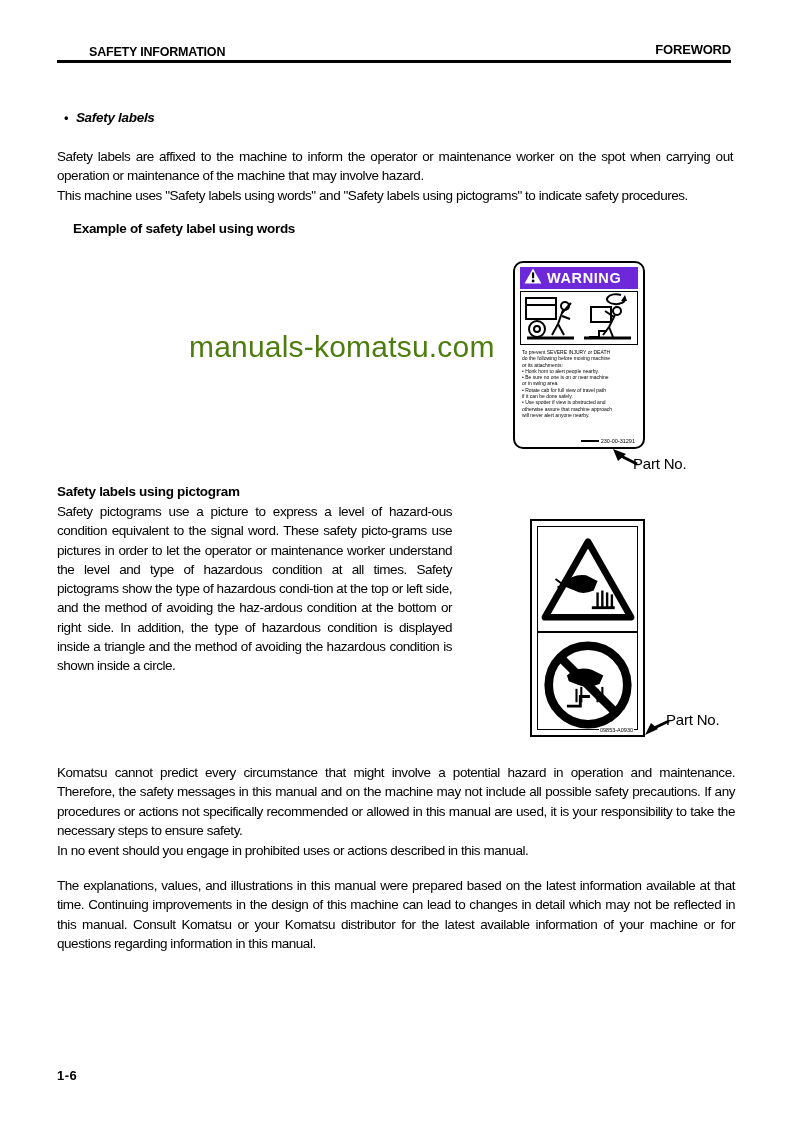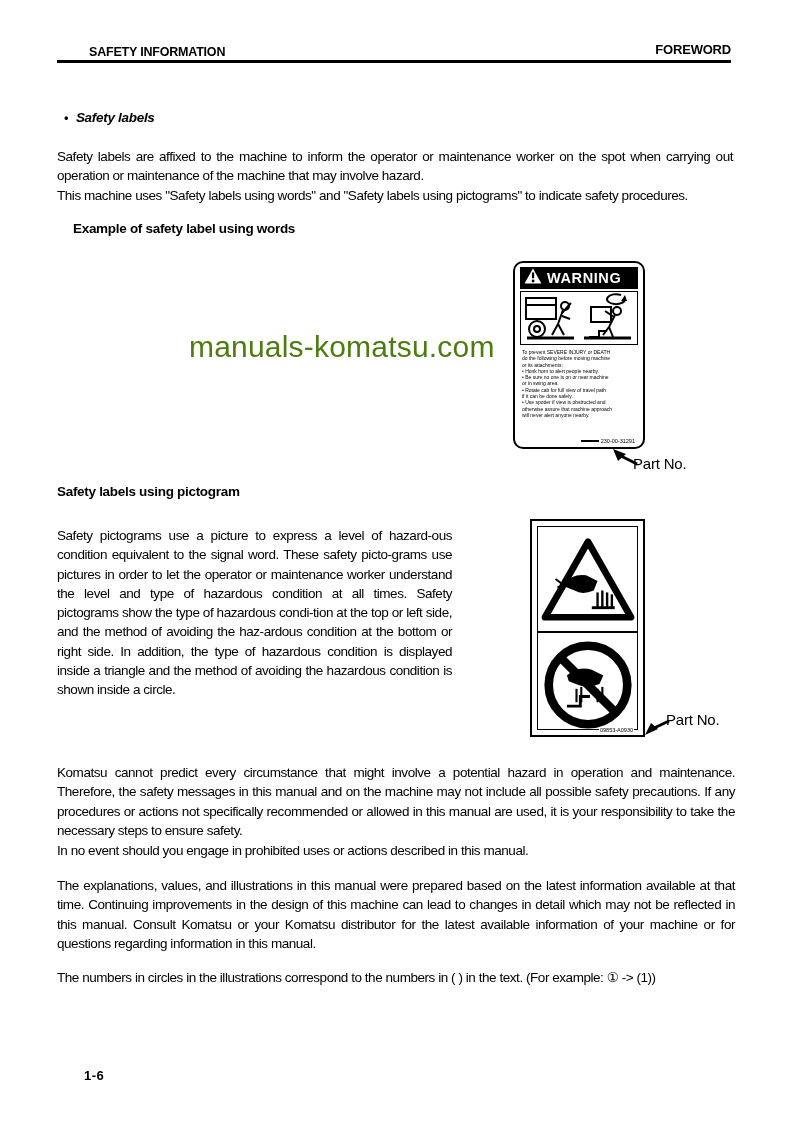--- a/index.html
+++ b/index.html
@@ -26,21 +26,21 @@
 
   .intro { left:57px; top:147px; width:676px; }
   .words-head { left:73px; top:221px; }
 
   
   .warn-label {
     left:513px; top:261px; width:132px; height:188px;
     border:2.5px solid #000; border-radius:10px; background:#fff; padding:4px 5px;
   }
   .warn-band {
-    height:22px; background:#000000; color:#fff; display:flex; align-items:center;
+    height:22px; background:#6d28d9; color:#fff; display:flex; align-items:center;
     padding:0 4px; gap:5px;
   }
   .warn-band .sig { font-size:14.5px; font-weight:bold; letter-spacing:0.6px; }
   .picto-box {
     margin-top:2px; border:1.5px solid #000; height:54px;
     display:flex; align-items:center; justify-content:space-around; padding:1px;
   }
   .warn-text { margin-top:3px; padding:1px 1px 0 2px; }
   .warn-text div { font-size:5px; line-height:6.3px; letter-spacing:0; white-space:nowrap; overflow:hidden; }
   .warn-pn-row { position:absolute; right:8px; bottom:3px; display:flex; align-items:center; gap:2px; }
@@ -48,38 +48,38 @@
   .warn-pn-row .pn { font-size:5.5px; letter-spacing:0; }
 
   
   .watermark { left:189px; top:330px; font-size:30px; color:#4d7c0f; letter-spacing:0.2px; }
 
   
   .part-no { font-size:15px; letter-spacing:-0.2px; }
 
   
   .picto-head { left:57px; top:484px;text-align:right; }
-  .picto-para { left:57px; top:526px; width:395px; }
+  .picto-para { left:57px; top:502px; width:395px; }
 
   .picto-label {
     left:530px; top:519px; width:115px; height:218px;
     border:2px solid #000; background:#fff; padding:5px;
   }
   .picto-inner { border:1.5px solid #000; height:100%; position:relative; padding-top:10px; }
   .picto-divider { position:absolute; left:0; right:0; top:104px; height:1.5px; background:#000; }
   .picto-inner .tri-wrap { display:flex; justify-content:center; }
   .picto-inner .circ-wrap { position:absolute; top:112px; left:0; right:0; display:flex; justify-content:center; }
   .picto-pn { position:absolute; bottom:-4px; right:3px; font-size:5.5px; background:#fff; padding:0 1px; letter-spacing:0; }
 
   .komatsu-p1 { left:57px; top:763px; width:678px; }
   .komatsu-p2 { left:57px; top:841px; width:678px; text-align:left; }
   .expl-p { left:57px; top:876px; width:678px; }
   .numbers-p { left:57px; top:968px; width:730px; white-space:nowrap; text-align:left; }
 
-  .footer-pn { left:57px; top:1068px; font-size:13px; font-weight:bold; letter-spacing:0.5px;margin-left:27px; }
+  .footer-pn { left:57px; top:1068px; font-size:13px; font-weight:bold; letter-spacing:0.5px; }
 </style>
 </head>
 <body>
 
 <div class="page">
 
   <div class="abs hdr-left">SAFETY INFORMATION</div>
   <div class="abs hdr-right">FOREWORD</div>
   <div class="abs hdr-rule"></div>
 
@@ -208,17 +208,16 @@
     <svg width="26" height="18" viewBox="0 0 26 18">
       <polygon points="1,17 14,11 7,5" fill="#000"></polygon>
       <line x1="8" y1="11" x2="25" y2="3" stroke="#000" stroke-width="3"></line>
     </svg>
   </div>
   <div class="abs part-no" style="left:666px; top:711px;">Part No.</div>
 
   <div class="abs komatsu-p1 body-txt">Komatsu cannot predict every circumstance that might involve a potential hazard in operation and maintenance. Therefore, the safety messages in this manual and on the machine may not include all possible safety precautions. If any procedures or actions not specifically recommended or allowed in this manual are used, it is your responsibility to take the necessary steps to ensure safety.</div>
   <div class="abs komatsu-p2 body-txt">In no event should you engage in prohibited uses or actions described in this manual.</div>
   <div class="abs expl-p body-txt">The explanations, values, and illustrations in this manual were prepared based on the latest information  available at that time.  Continuing  improvements  in the design of this machine can lead to changes in detail which may not be reflected in this manual.  Consult Komatsu or your Komatsu distributor for the latest available information of your machine or for  questions  regarding information in this manual.</div>
-  <div class="abs numbers-p body-txt">The numbers in circles in the illustrations correspond to the numbers in (  ) in the text.  (For example: ① -&gt; (1))</div>
 
   <div class="abs footer-pn">1-6</div>
 
 </div>
 
 </body></html>

